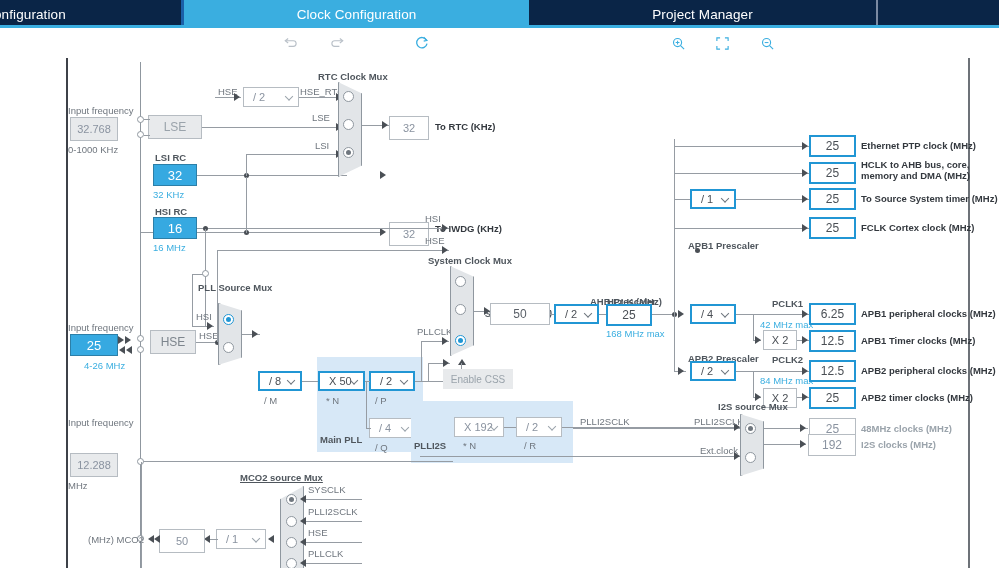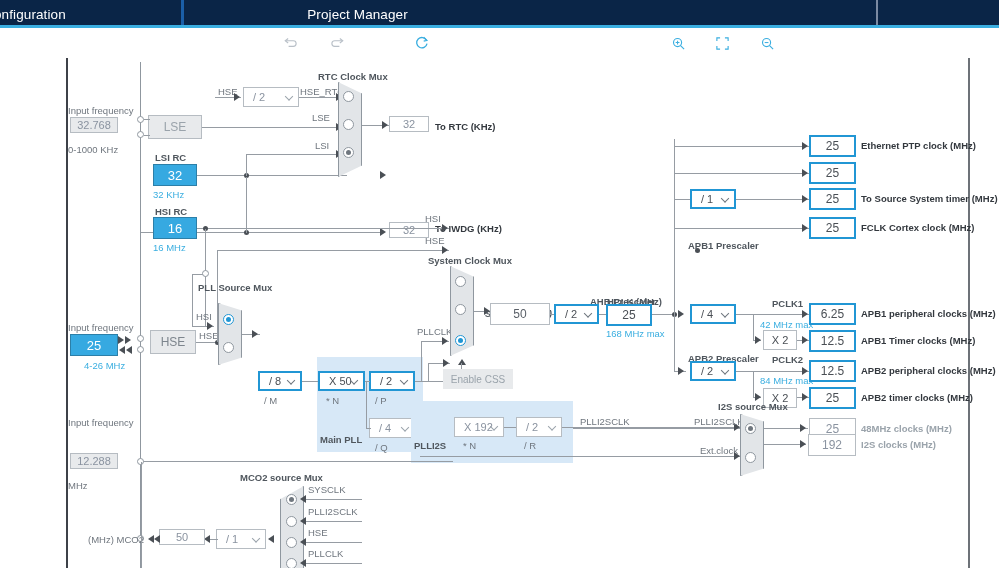--- a/index.html
+++ b/index.html
@@ -131,21 +131,21 @@
   .lbl.blue { color: #3aaee0; }
   .lbl.dark { color: #33383e; font-weight: bold; }
 
   .val {
     position: absolute;
     display: flex; align-items: center; justify-content: center;
     font-size: 11px;
     background: #ffffff;
     color: #8a93a0;
     border: 1px solid #b6bcc2;
-    height: 16px;
+    height: 24px;
   }
   .val.active { border: 2px solid #2196d4; color: #4a4f55; }
   .val.fill  { background: #36a9e1; border: 1px solid #2c7fa8; color: #ffffff; }
   .val.soft  { background: #e8eaec; border: 1px solid #b6bcc2; color: #8a93a0; }
 
   .sel {
     position: absolute;
     display: flex; align-items: center;
     font-size: 11px;
     background: #ffffff;
@@ -223,20 +223,23 @@
   }
 </style>
 </head>
 <body>
 
 <div class="tabbar">
   <div class="tab t1">
     <span>onfiguration</span>
   </div>
   <div class="tab sep"></div>
+  <div class="tab t2">
+    <span>Clock Configuration</span>
+  </div>
   <div class="tab t3">
     <span>Project Manager</span>
   </div>
   <div class="tab t4"></div>
   <div class="tab-div" style="left:876px;"></div>
 </div>
 
 <div class="toolbar">
   <div class="tb-item" style="left:278px;width:24px;">
     <svg width="15" height="15" viewBox="0 0 16 16">
@@ -474,20 +477,22 @@
   <div class="wv" style="left:674px;top:81px;height:190px;"></div>
 
   <div class="wh" style="left:674px;top:88px;width:136px;"></div>
   <div class="arw" style="left:802px;top:84px;"></div>
   <div class="val active" style="left:809px;top:77px;width:47px;height:22px;font-size:12px;">25</div>
   <div class="lbl dark" style="left:861px;top:82px;">Ethernet PTP clock (MHz)</div>
 
   <div class="wh" style="left:674px;top:115px;width:136px;"></div>
   <div class="arw" style="left:802px;top:111px;"></div>
   <div class="val active" style="left:809px;top:104px;width:47px;height:22px;font-size:12px;">25</div>
+  <div class="lbl dark" style="left:861px;top:101px;white-space:pre;">HCLK to AHB bus, core,
+memory and DMA (MHz)</div>
 
   <div class="wh" style="left:674px;top:141px;width:18px;"></div>
   <div class="sel active" style="left:690px;top:131px;width:46px;">
     <span>/ 1</span>
     <span class="chev"></span>
   </div>
   <div class="wh" style="left:736px;top:141px;width:74px;"></div>
   <div class="arw" style="left:802px;top:137px;"></div>
   <div class="val active" style="left:809px;top:130px;width:47px;height:22px;font-size:12px;">25</div>
   <div class="lbl dark" style="left:861px;top:135px;">To Source System timer (MHz)</div>
@@ -593,21 +598,21 @@
 
   <div class="wh" style="left:764px;top:386px;width:42px;"></div>
   <div class="arw" style="left:800px;top:382px;"></div>
   <div class="val" style="left:808px;top:376px;width:48px;height:22px;font-size:12px;">192</div>
   <div class="lbl dark" style="left:861px;top:381px;color:#9aa3ab;">I2S clocks (MHz)</div>
 
   <div class="lbl" style="left:68px;top:359px;">Input frequency</div>
   <div class="val soft" style="left:70px;top:395px;width:48px;">12.288</div>
   <div class="lbl" style="left:68px;top:422px;text-align:center;">MHz</div>
 
-  <div class="lbl bold" style="left:240px;top:414px;">MCO2 source Mux</div>
+  <div class="lbl bold" style="left:240px;top:414px;text-decoration:underline;">MCO2 source Mux</div>
   <div class="mux l" style="left:280px;top:428px;width:24px;height:110px;"></div>
   <div class="radio sel-grey" style="left:286px;top:436px;"></div>
   <div class="radio" style="left:286px;top:458px;"></div>
   <div class="radio" style="left:286px;top:479px;"></div>
   <div class="radio" style="left:286px;top:500px;"></div>
 
   <div class="lbl" style="left:308px;top:426px;">SYSCLK</div>
   <div class="arwl" style="left:300px;top:437px;"></div>
   <div class="wh" style="left:306px;top:441px;width:56px;"></div>
 

